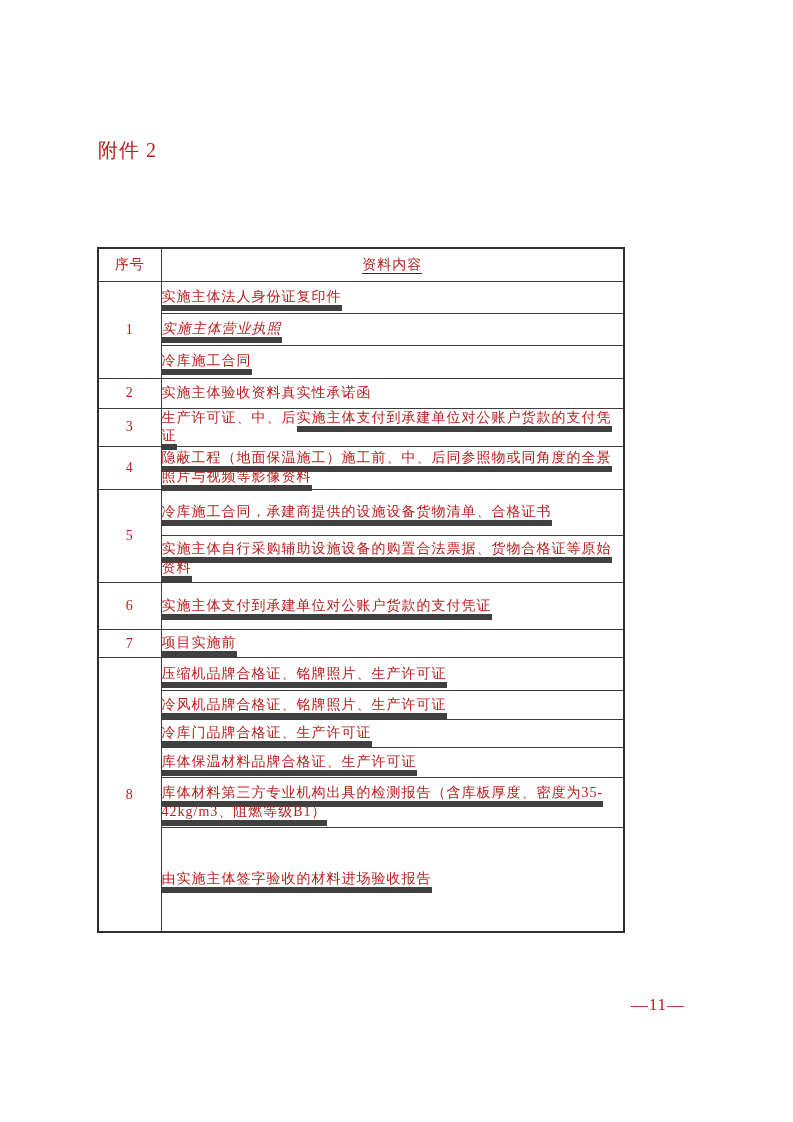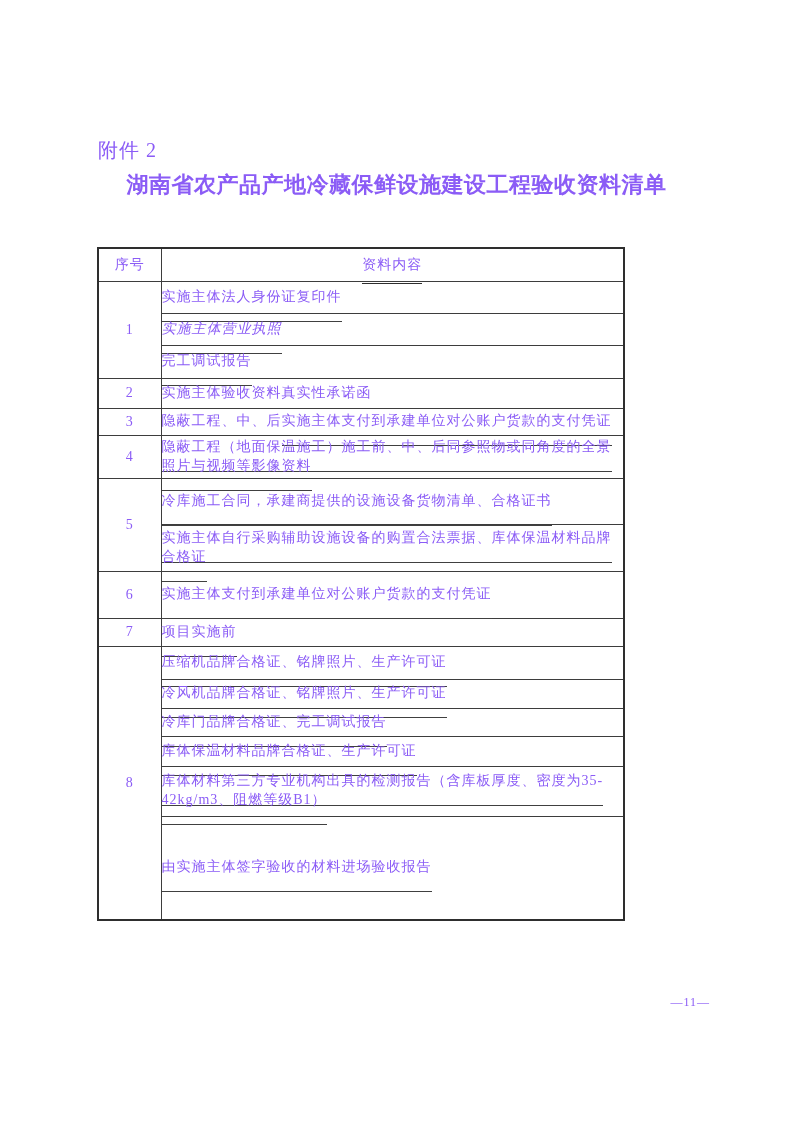--- a/index.html
+++ b/index.html
@@ -7,21 +7,21 @@
     padding: 0;
     background: #e8e8e8;
   }
   .page {
     position: relative;
     width: 793px;
     height: 1122px;
     margin: 0 auto;
     background: #ffffff;
     font-family: "Liberation Serif", "DejaVu Serif", serif;
-    color: #8b5cf6;
+    color: #b91c1c;
     overflow: hidden;
   }
   .attachment-label {
     position: absolute;
     left: 98px;
     top: 137px;
     font-size: 20px;
     letter-spacing: 1px;
   }
   .doc-title {
@@ -65,44 +65,43 @@
     font-size: 15px;
     letter-spacing: 2px;
   }
   .content-cell {
     text-align: left;
     vertical-align: middle;
     padding: 2px 10px 2px 12px;
     line-height: 1.35;
   }
   .ul-text {
-    border-bottom: 1px solid #404040;
-    padding-bottom: 17px;
+    border-bottom: 6px solid #404040;
+    padding-bottom: 1px;
   }
   .ul-text:empty { border-bottom: none; padding-bottom: 0; }
   .header-underline {
     border-bottom: 1px solid #2e2e2e;
-    padding-bottom: 11px;
+    padding-bottom: 1px;
   }
   .page-number {
     position: absolute;
     top: 995px;
-    right: 83px;
-    font-size: 12px;
+    right: 108px;
+    font-size: 17px;
     letter-spacing: 1px;
   }
 </style>
 </head>
 <body>
 
 <div class="page">
 
   <div class="attachment-label">附件 2</div>
 
-  <div class="doc-title">湖南省农产品产地冷藏保鲜设施建设工程验收资料清单</div>
 
   <table class="list-table">
     <colgroup>
       <col class="col-no">
       <col>
     </colgroup>
 
     <tbody>
         <tr style="height:33px;">
       <td class="header-cell">序号</td>
@@ -110,65 +109,65 @@
     </tr>
 
     <tr style="height:32px;">
       <td class="no-cell" rowspan="3">1</td>
       <td class="content-cell"><span></span><span class="ul-text">实施主体法人身份证复印件</span></td>
     </tr>
     <tr style="height:32px;font-style:italic;">
       <td class="content-cell"><span></span><span class="ul-text">实施主体营业执照</span></td>
     </tr>
     <tr style="height:33px;">
-      <td class="content-cell"><span></span><span class="ul-text">完工调试报告</span></td>
+      <td class="content-cell"><span></span><span class="ul-text">冷库施工合同</span></td>
     </tr>
 
     <tr style="height:30px;">
       <td class="no-cell">2</td>
       <td class="content-cell"><span>实施主体验收资料真实性承诺函</span><span class="ul-text"></span></td>
     </tr>
 
     <tr style="height:27px;">
       <td class="no-cell">3</td>
-      <td class="content-cell"><span>隐蔽工程、中、后</span><span class="ul-text">实施主体支付到承建单位对公账户货款的支付凭证</span></td>
+      <td class="content-cell"><span>生产许可证、中、后</span><span class="ul-text">实施主体支付到承建单位对公账户货款的支付凭证</span></td>
     </tr>
 
     <tr style="height:43px;">
       <td class="no-cell">4</td>
       <td class="content-cell"><span></span><span class="ul-text">隐蔽工程（地面保温施工）施工前、中、后同参照物或同角度的全景照片与视频等影像资料</span></td>
     </tr>
 
     <tr style="height:46px;">
       <td class="no-cell" rowspan="2">5</td>
       <td class="content-cell"><span></span><span class="ul-text">冷库施工合同，承建商提供的设施设备货物清单、合格证书</span></td>
     </tr>
     <tr style="height:47px;">
-      <td class="content-cell"><span></span><span class="ul-text">实施主体自行采购辅助设施设备的购置合法票据、库体保温材料品牌合格证</span></td>
+      <td class="content-cell"><span></span><span class="ul-text">实施主体自行采购辅助设施设备的购置合法票据、货物合格证等原始资料</span></td>
     </tr>
 
     <tr style="height:47px;">
       <td class="no-cell">6</td>
       <td class="content-cell"><span></span><span class="ul-text">实施主体支付到承建单位对公账户货款的支付凭证</span></td>
     </tr>
 
     <tr style="height:28px;">
       <td class="no-cell">7</td>
       <td class="content-cell"><span></span><span class="ul-text">项目实施前</span></td>
     </tr>
 
     <tr style="height:33px;">
       <td class="no-cell" rowspan="6">8</td>
       <td class="content-cell"><span></span><span class="ul-text">压缩机品牌合格证、铭牌照片、生产许可证</span></td>
     </tr>
     <tr style="height:29px;margin-left:12px;">
       <td class="content-cell"><span></span><span class="ul-text">冷风机品牌合格证、铭牌照片、生产许可证</span></td>
     </tr>
     <tr style="height:28px;">
-      <td class="content-cell"><span></span><span class="ul-text">冷库门品牌合格证、完工调试报告</span></td>
+      <td class="content-cell"><span></span><span class="ul-text">冷库门品牌合格证、生产许可证</span></td>
     </tr>
     <tr style="height:30px;">
       <td class="content-cell"><span></span><span class="ul-text">库体保温材料品牌合格证、生产许可证</span></td>
     </tr>
     <tr style="height:50px;">
       <td class="content-cell"><span></span><span class="ul-text">库体材料第三方专业机构出具的检测报告（含库板厚度、密度为35-42kg/m3、阻燃等级B1）</span></td>
     </tr>
     <tr style="height:104px;margin-left:14px;">
       <td class="content-cell"><span></span><span class="ul-text">由实施主体签字验收的材料进场验收报告</span></td>
     </tr>

